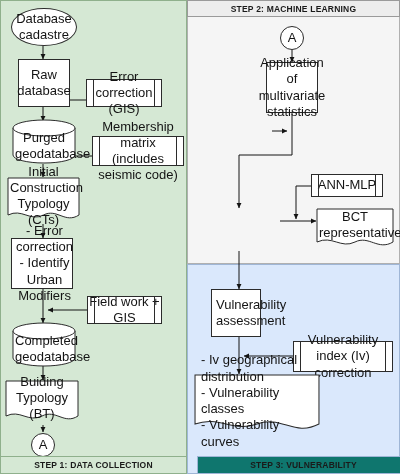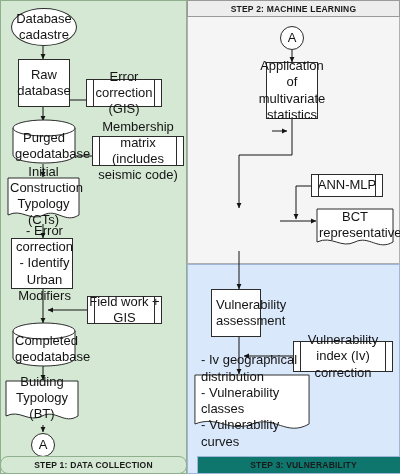--- a/index.html
+++ b/index.html
@@ -42,21 +42,21 @@
     align-items: center;
     justify-content: center;
     font-size: 8.5px;
     font-weight: bold;
     letter-spacing: 0.2px;
     color: #1a1a1a;
     border: 1px solid #8a8a8a;
   }
   #label-step1 {
     left: 0px; top: 456px; width: 187px; height: 18px;
-    background: #d5e8d4; border-color: #8fb08c; border-radius: 8px;
+    background: #d5e8d4; border-color: #8fb08c;
   }
   #label-step2 {
     left: 187px; top: 0px; width: 213px; height: 17px;
     background: #ededed; border-color: #9a9a9a;
   }
   #label-step3 {
     left: 197px; top: 456px; width: 213px; height: 18px;
     background: #0f766e; border-color: #9fb6d6;
   }
 
@@ -237,21 +237,21 @@
       <path d="M1,1 L73,1 L73,36 C59,45 51,29 37,36 C23,43 15,29 1,36 Z" fill="#ffffff" stroke="#2b2b2b" stroke-width="1"></path>
     </svg>
     <div class="txt">Buiding Typology
 (BT)</div>
   </div>
 
   <div class="node circle" style="left:31px;top:433px;width:24px;height:24px;">A</div>
 
   <div class="node circle" style="left:280px;top:26px;width:24px;height:24px;">A</div>
 
-  <div class="node rect" style="left:266px;top:62px;width:52px;height:57px;">Application
+  <div class="node rect" style="left:266px;top:62px;width:52px;height:51px;">Application
 of
 multivariate
 statistics</div>
 
 
   <div class="node predef" style="left:311px;top:174px;width:72px;height:23px;">ANN-MLP</div>
 
 
   <div class="node doc" style="left:316px;top:208px;width:78px;height:43px;">
     <svg viewBox="0 0 78 43" preserveAspectRatio="none">
@@ -261,21 +261,21 @@
 representativeness</div>
   </div>
 
   <div class="node rect left-align" style="left:211px;top:289px;width:50px;height:48px;
        justify-content:flex-start;text-align:left;padding-left:4px;">Vulnerability
 assessment</div>
 
   <div class="node predef" style="left:293px;top:341px;width:100px;height:31px;">Vulnerability index (Iv)
 correction</div>
 
-  <div class="node doc left-align" style="left:194px;top:374px;width:116px;height:63px;justify-content:flex-end;">
+  <div class="node doc left-align" style="left:194px;top:374px;width:126px;height:63px;justify-content:flex-end;">
     <svg viewBox="0 0 122 63" preserveAspectRatio="none">
       <path d="M1,1 L121,1 L121,50 C97,63 85,41 61,50 C37,59 25,41 1,50 Z" fill="#ffffff" stroke="#2b2b2b" stroke-width="1"></path>
     </svg>
     <div class="txt">- Iv geographical distribution
 - Vulnerability classes
 - Vulnerability curves</div>
   </div>
 
   <div class="step-label" id="label-step1">STEP 1: DATA COLLECTION</div>
   <div class="step-label" id="label-step2">STEP 2: MACHINE LEARNING</div>

